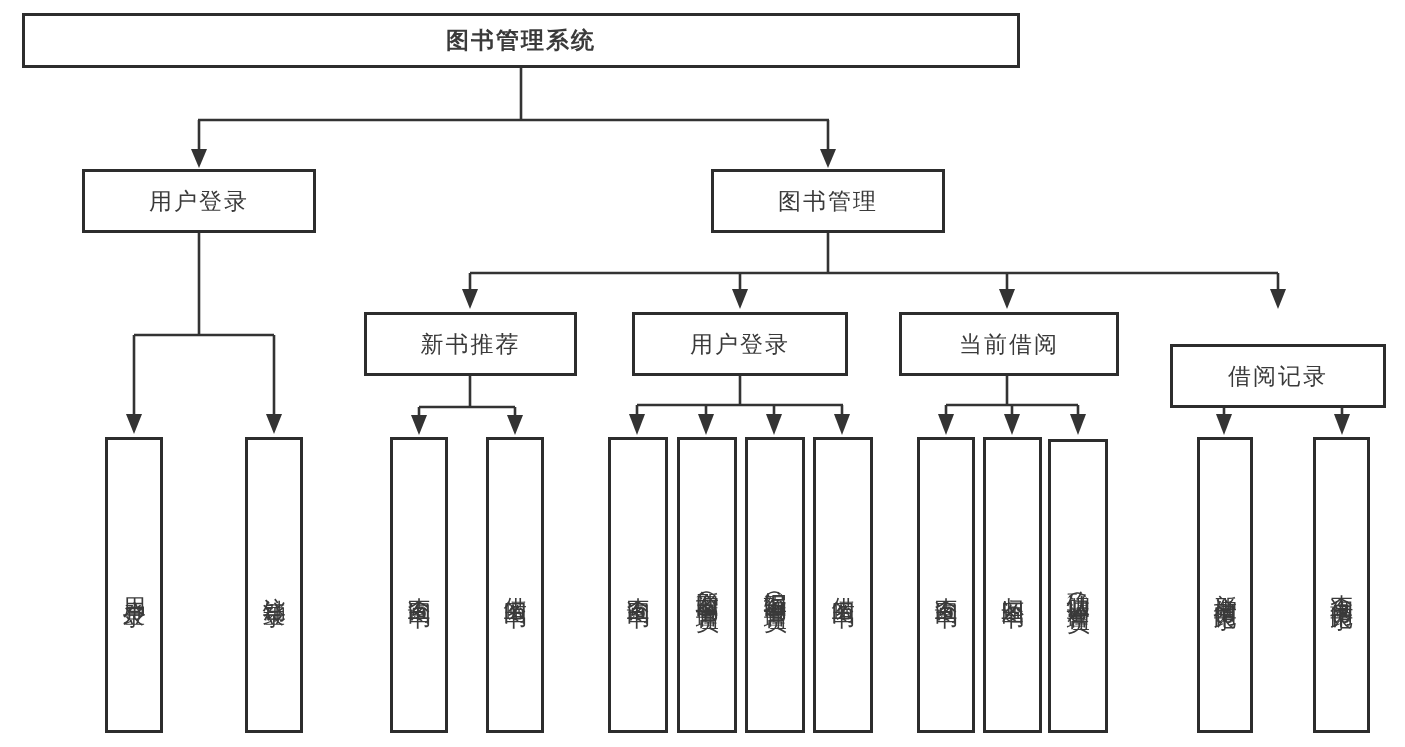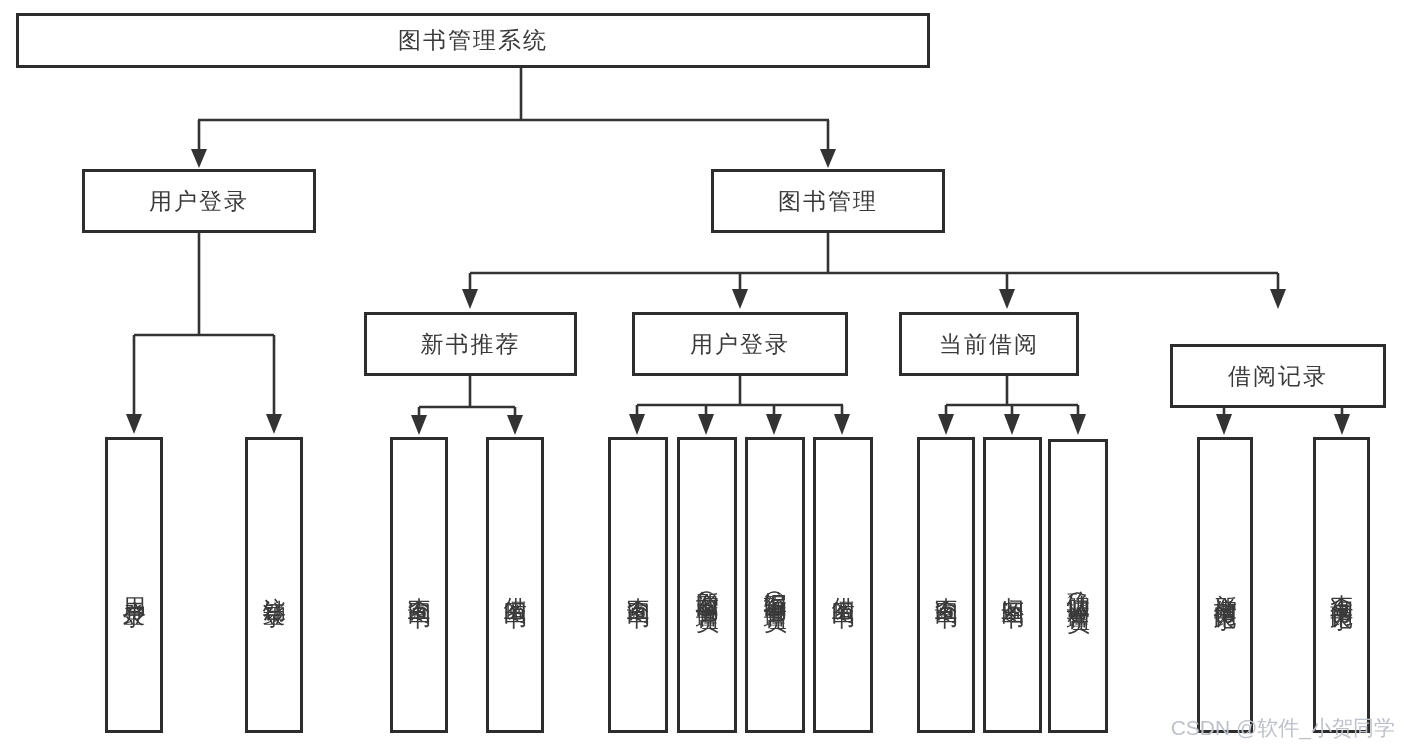--- a/index.html
+++ b/index.html
@@ -86,42 +86,41 @@
     <polygon class="c-arrow" points="1070,414 1086,414 1078,435"></polygon>
 
     <line class="c-line" x1="1278" y1="376" x2="1278" y2="406"></line>
     <line class="c-line" x1="1224" y1="405" x2="1342" y2="405"></line>
     <line class="c-line" x1="1224" y1="405" x2="1224" y2="415"></line>
     <polygon class="c-arrow" points="1216,414 1232,414 1224,435"></polygon>
     <line class="c-line" x1="1342" y1="405" x2="1342" y2="415"></line>
     <polygon class="c-arrow" points="1334,414 1350,414 1342,435"></polygon>
   </svg>
 
-  <div class="box h-box" style="left:16px; top:13px; width:914px; height:55px;">图书管理系统</div>
+  <div class="box h-box" style="left:22px; top:13px; width:998px; height:55px;font-weight:bold;">图书管理系统</div>
 
   <div class="box h-box" style="left:82px; top:169px; width:234px; height:64px;">用户登录</div>
   <div class="box h-box" style="left:711px; top:169px; width:234px; height:64px;">图书管理</div>
 
   <div class="box h-box" style="left:364px; top:312px; width:213px; height:64px;">新书推荐</div>
   <div class="box h-box" style="left:632px; top:312px; width:216px; height:64px;">用户登录</div>
-  <div class="box h-box" style="left:899px; top:312px; width:180px; height:64px;">当前借阅</div>
+  <div class="box h-box" style="left:899px; top:312px; width:220px; height:64px;">当前借阅</div>
   <div class="box h-box" style="left:1170px; top:312px; width:216px; height:64px;margin-top:32px;">借阅记录</div>
 
   <div class="box v-box" style="left:105px; top:437px; width:58px; height:296px;">用户登录</div>
   <div class="box v-box" style="left:245px; top:437px; width:58px; height:296px;">注销登录</div>
 
   <div class="box v-box" style="left:390px; top:437px; width:58px; height:296px;">查询图书</div>
   <div class="box v-box" style="left:486px; top:437px; width:58px; height:296px;">借阅图书</div>
 
   <div class="box v-box" style="left:608px; top:437px; width:60px; height:296px;">查询图书</div>
   <div class="box v-box" style="left:677px; top:437px; width:60px; height:296px;">新增图书（管理员）</div>
   <div class="box v-box" style="left:745px; top:437px; width:60px; height:296px;">编辑图书（管理员）</div>
   <div class="box v-box" style="left:813px; top:437px; width:60px; height:296px;">借阅图书</div>
 
   <div class="box v-box" style="left:917px; top:437px; width:58px; height:296px;">查询图书</div>
   <div class="box v-box" style="left:983px; top:437px; width:59px; height:296px;">归还图书</div>
   <div class="box v-box" style="left:1048px; top:439px; width:60px; height:294px;">确认归还（管理员）</div>
 
   <div class="box v-box" style="left:1197px; top:437px; width:56px; height:296px;">新增借阅记录</div>
   <div class="box v-box" style="left:1313px; top:437px; width:57px; height:296px;">查询借阅记录</div>
 
-  <div class="watermark">CSDN @软件_小贺同学</div>
 </div>
 
 </body></html>

